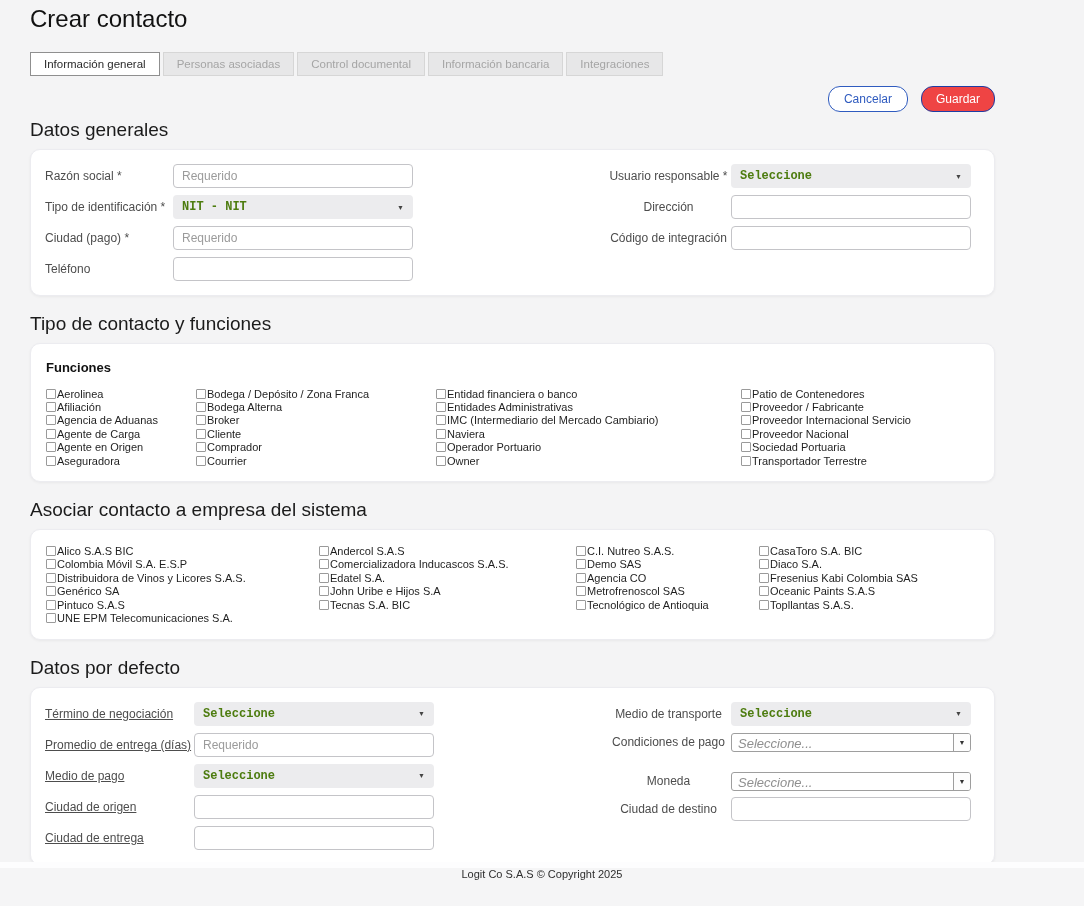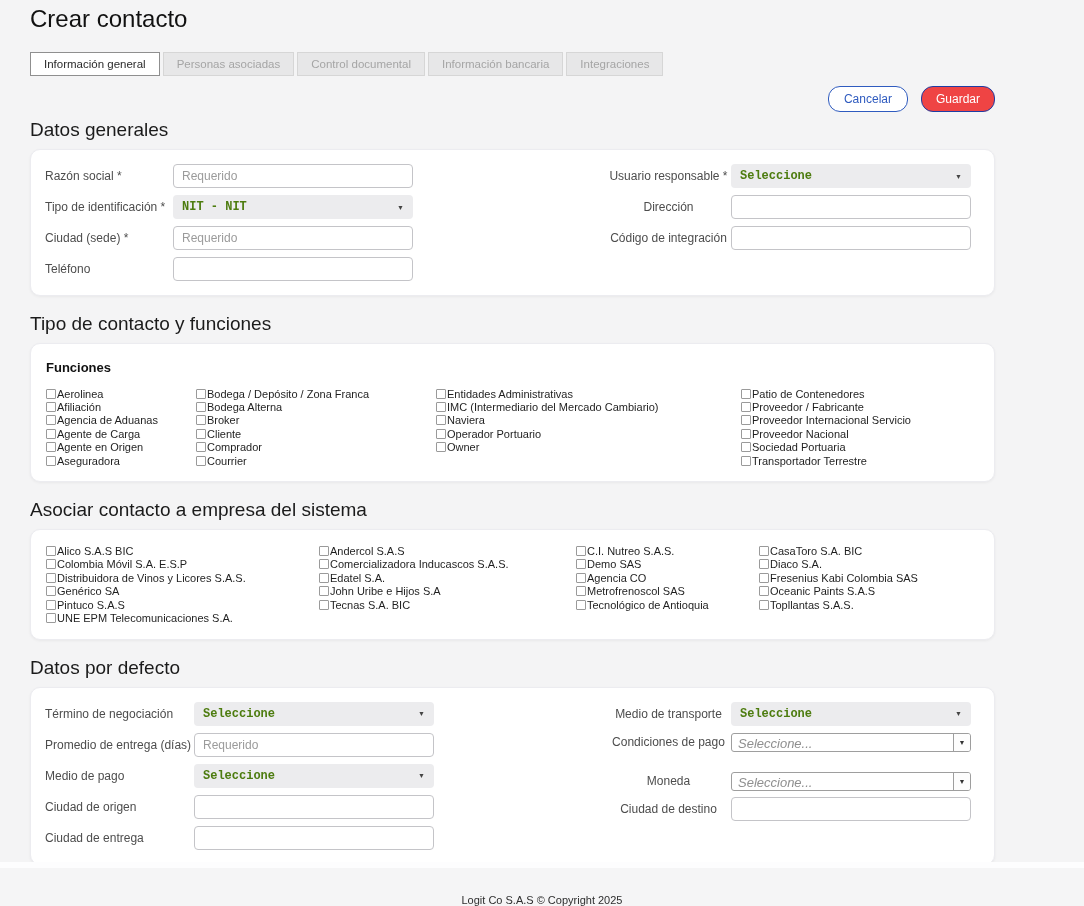--- a/index.html
+++ b/index.html
@@ -35,21 +35,21 @@
     background: #fff; border: 1px solid #ececf0; border-radius: 10px;
     box-shadow: 0 1px 3px rgba(0,0,0,0.05); margin-top: 7px; padding: 14px;
   }
 
   .form-cols { display: flex; }
   .fcol-left { width: 368px; }
   .fcol-right { width: 366px; margin-left: 193px; }
   .frow { display: flex; align-items: center; margin-bottom: 7px; min-height: 24px; }
   .frow:last-child { margin-bottom: 0; }
   .flabel { font-size: 12px; color: #4d4d4d; flex: 0 0 auto; }
-  .w128 { width: 128px; } .w125 { width: 125px; text-align: center; } .w149 { width: 149px; }
+  .w128 { width: 128px; } .w125 { width: 125px; text-align: center; } .w149 { width: 149px; text-decoration: underline; }
   .finput {
     width: 240px; height: 24px; border: 1px solid #c4c4c8; border-radius: 4px;
     padding: 0 8px; font-size: 12px; font-family: "Liberation Sans", sans-serif; color: #222;
     background: #fff; outline: none;
   }
   .finput::placeholder { color: #9b9b9b; }
   .fselect {
     width: 240px; height: 24px; background: #ececee; border-radius: 4px;
     display: flex; align-items: center; padding: 0 9px; cursor: pointer;
   }
@@ -73,21 +73,21 @@
   .cb-item { display: flex; align-items: center; height: 13.4px; cursor: pointer; white-space: nowrap; }
   .cb-item input[type="checkbox"] {
     appearance: none; -webkit-appearance: none; width: 10px; height: 10px;
     border: 1px solid #9a9a9a; border-radius: 1px; background: #fff; margin: 0 1px 0 0; flex: 0 0 auto;
   }
   .cb-item span { font-size: 11px; color: #1f1f1f; }
 
   .footer {
     position: absolute; left: 0; right: 0; bottom: 0; height: 44px;
     background: #f5f5f6; border-top: 6px solid #fdfdfe;
-    display: flex; align-items: flex-end; justify-content: center;
+    display: flex; align-items: flex-start; justify-content: center;
   }
   .footer-text { font-size: 11px; color: #2e2e2e; }
 </style>
 </head>
 <body>
 
 <div class="page">
 
   <h1 class="page-title">Crear contacto</h1>
 
@@ -113,21 +113,21 @@
           <input class="finput" type="text" placeholder="Requerido" style="">
         </div>
         <div class="frow">
           <label class="flabel w128">Tipo de identificación *</label>
           <div class="fselect">
             <span class="fselect-text">NIT - NIT</span>
             <span class="caret">▼</span>
           </div>
         </div>
         <div class="frow">
-          <label class="flabel w128">Ciudad (sede) *</label>
+          <label class="flabel w128">Ciudad (pago) *</label>
           <input class="finput" type="text" placeholder="Requerido" style="">
         </div>
         <div class="frow">
           <label class="flabel w128">Teléfono</label>
           <input class="finput" type="text" placeholder="" style="">
         </div>
       </div>
       <div class="fcol-right">
         <div class="frow">
           <label class="flabel w125">Usuario responsable *</label>
@@ -198,20 +198,24 @@
           <label class="cb-item">
             <input type="checkbox" style="">
             <span>Comprador</span>
           </label>
           <label class="cb-item">
             <input type="checkbox" style="">
             <span>Courrier</span>
           </label>
         </div>
       <div class="cb-col">
+          <label class="cb-item">
+            <input type="checkbox" style="">
+            <span>Entidad financiera o banco</span>
+          </label>
           <label class="cb-item">
             <input type="checkbox" style="">
             <span>Entidades Administrativas</span>
           </label>
           <label class="cb-item">
             <input type="checkbox" style="">
             <span>IMC (Intermediario del Mercado Cambiario)</span>
           </label>
           <label class="cb-item">
             <input type="checkbox" style="">

